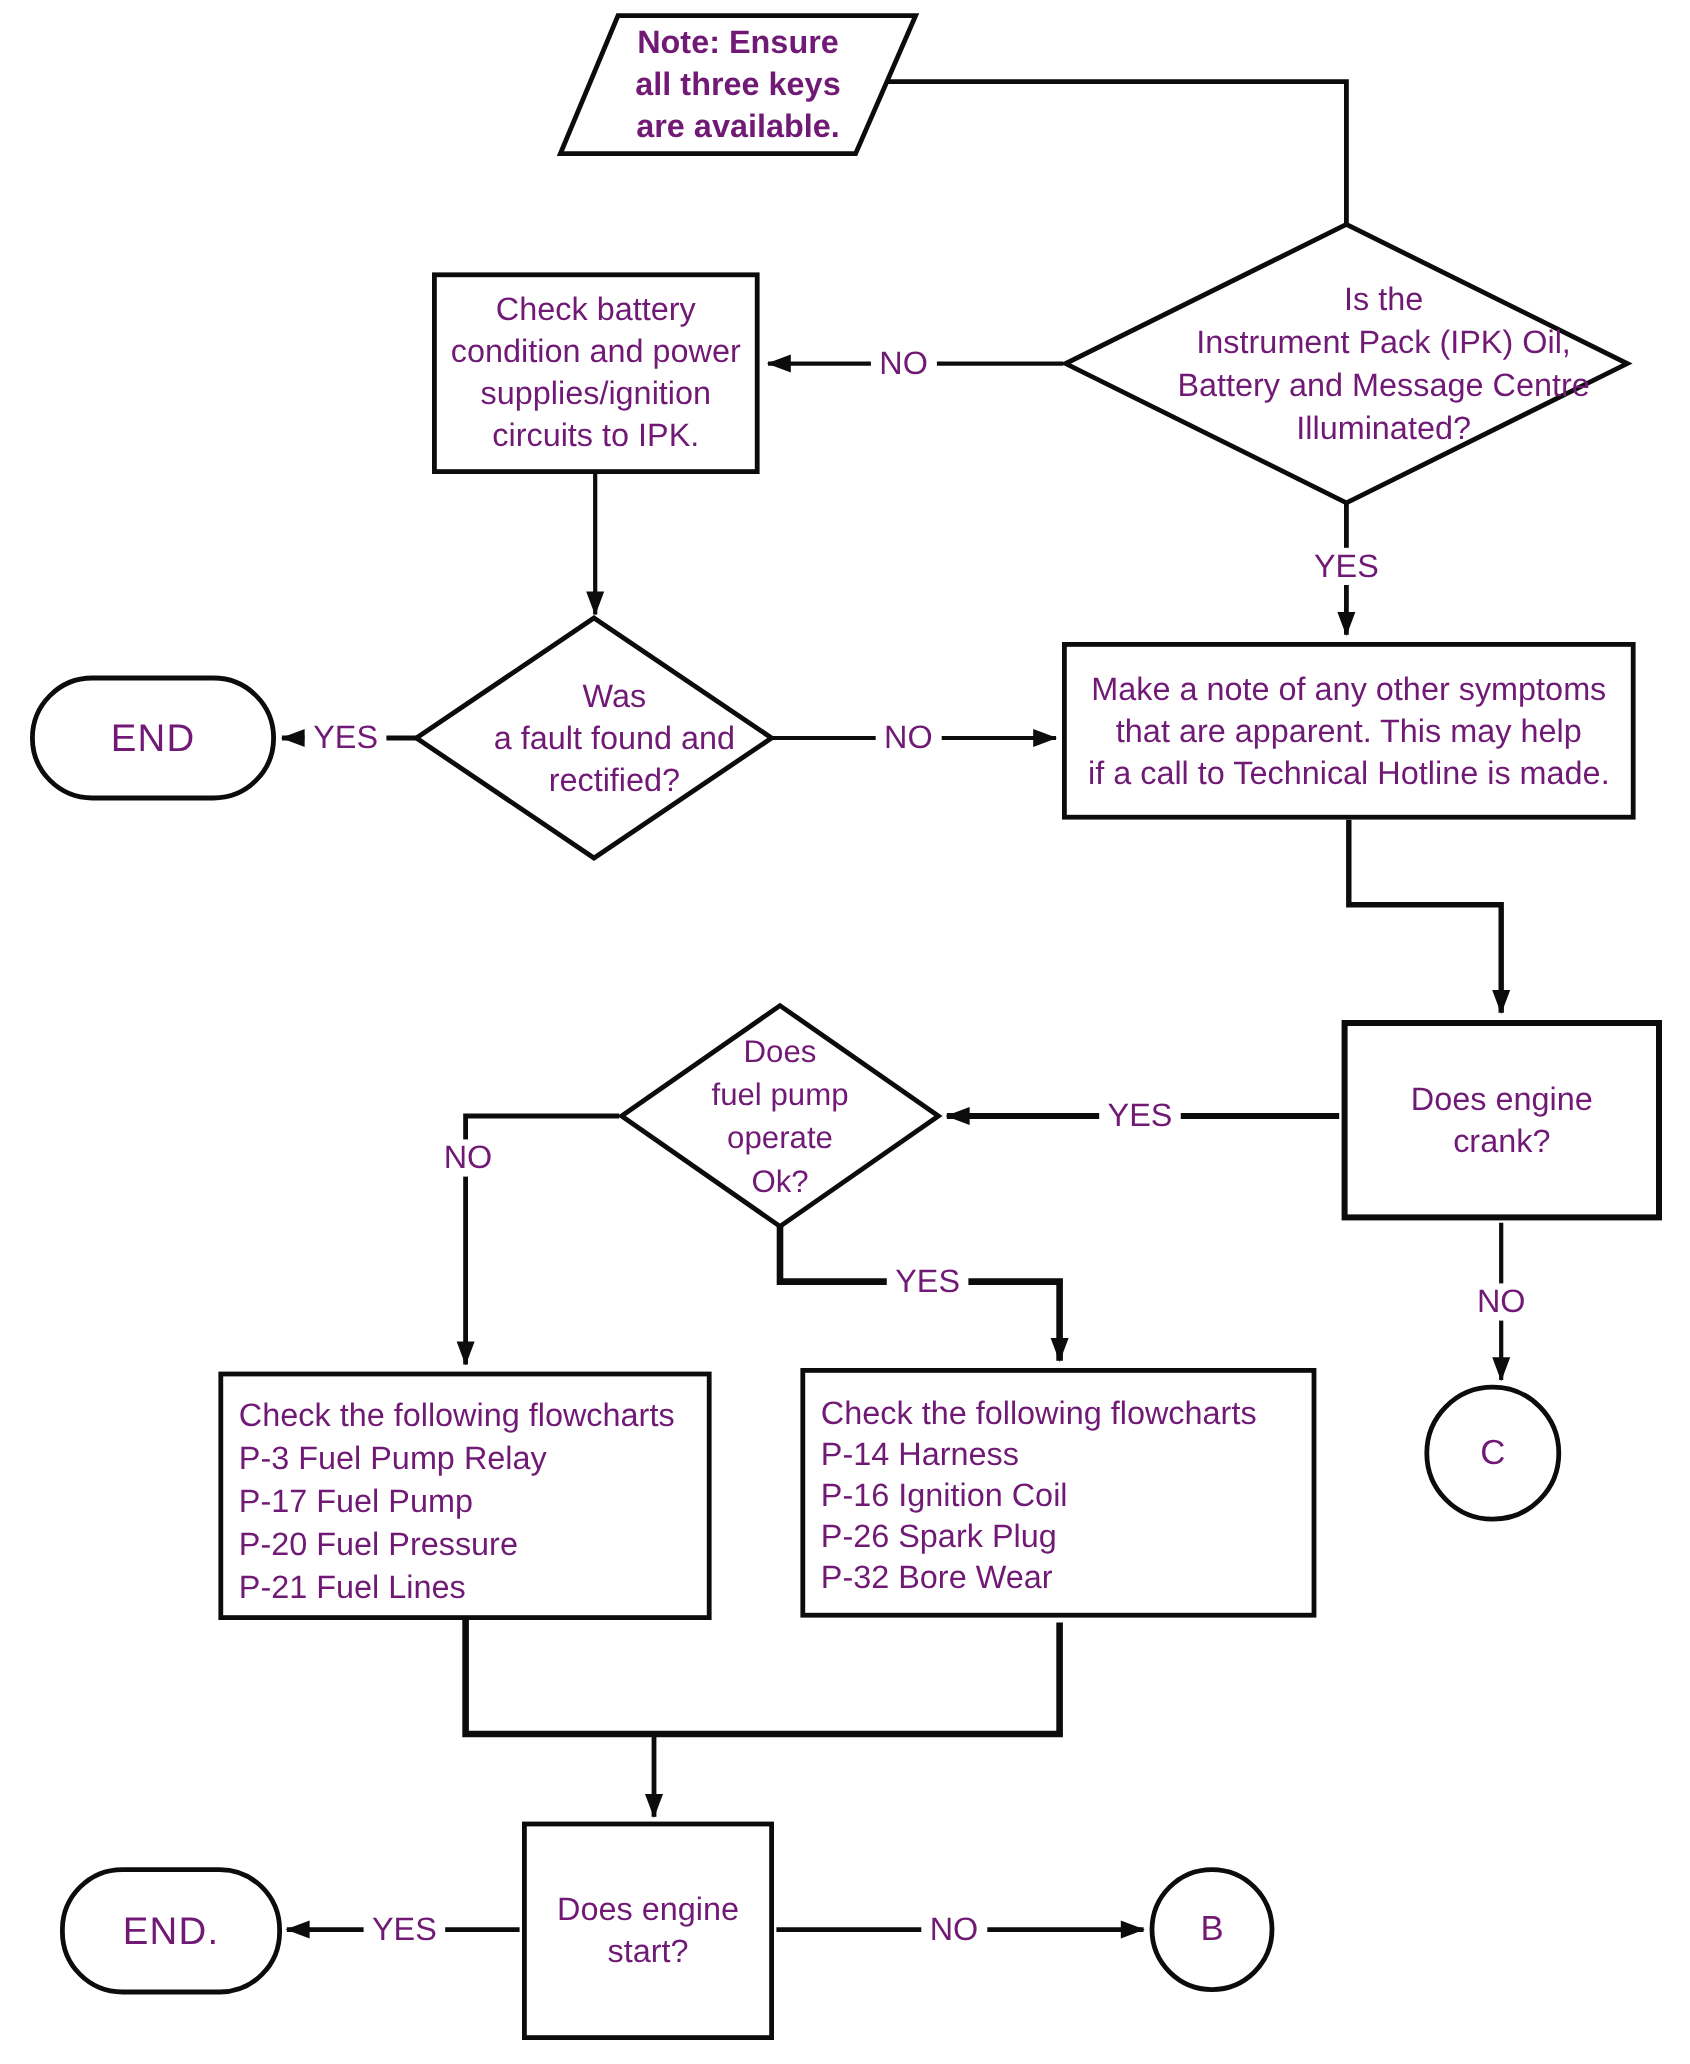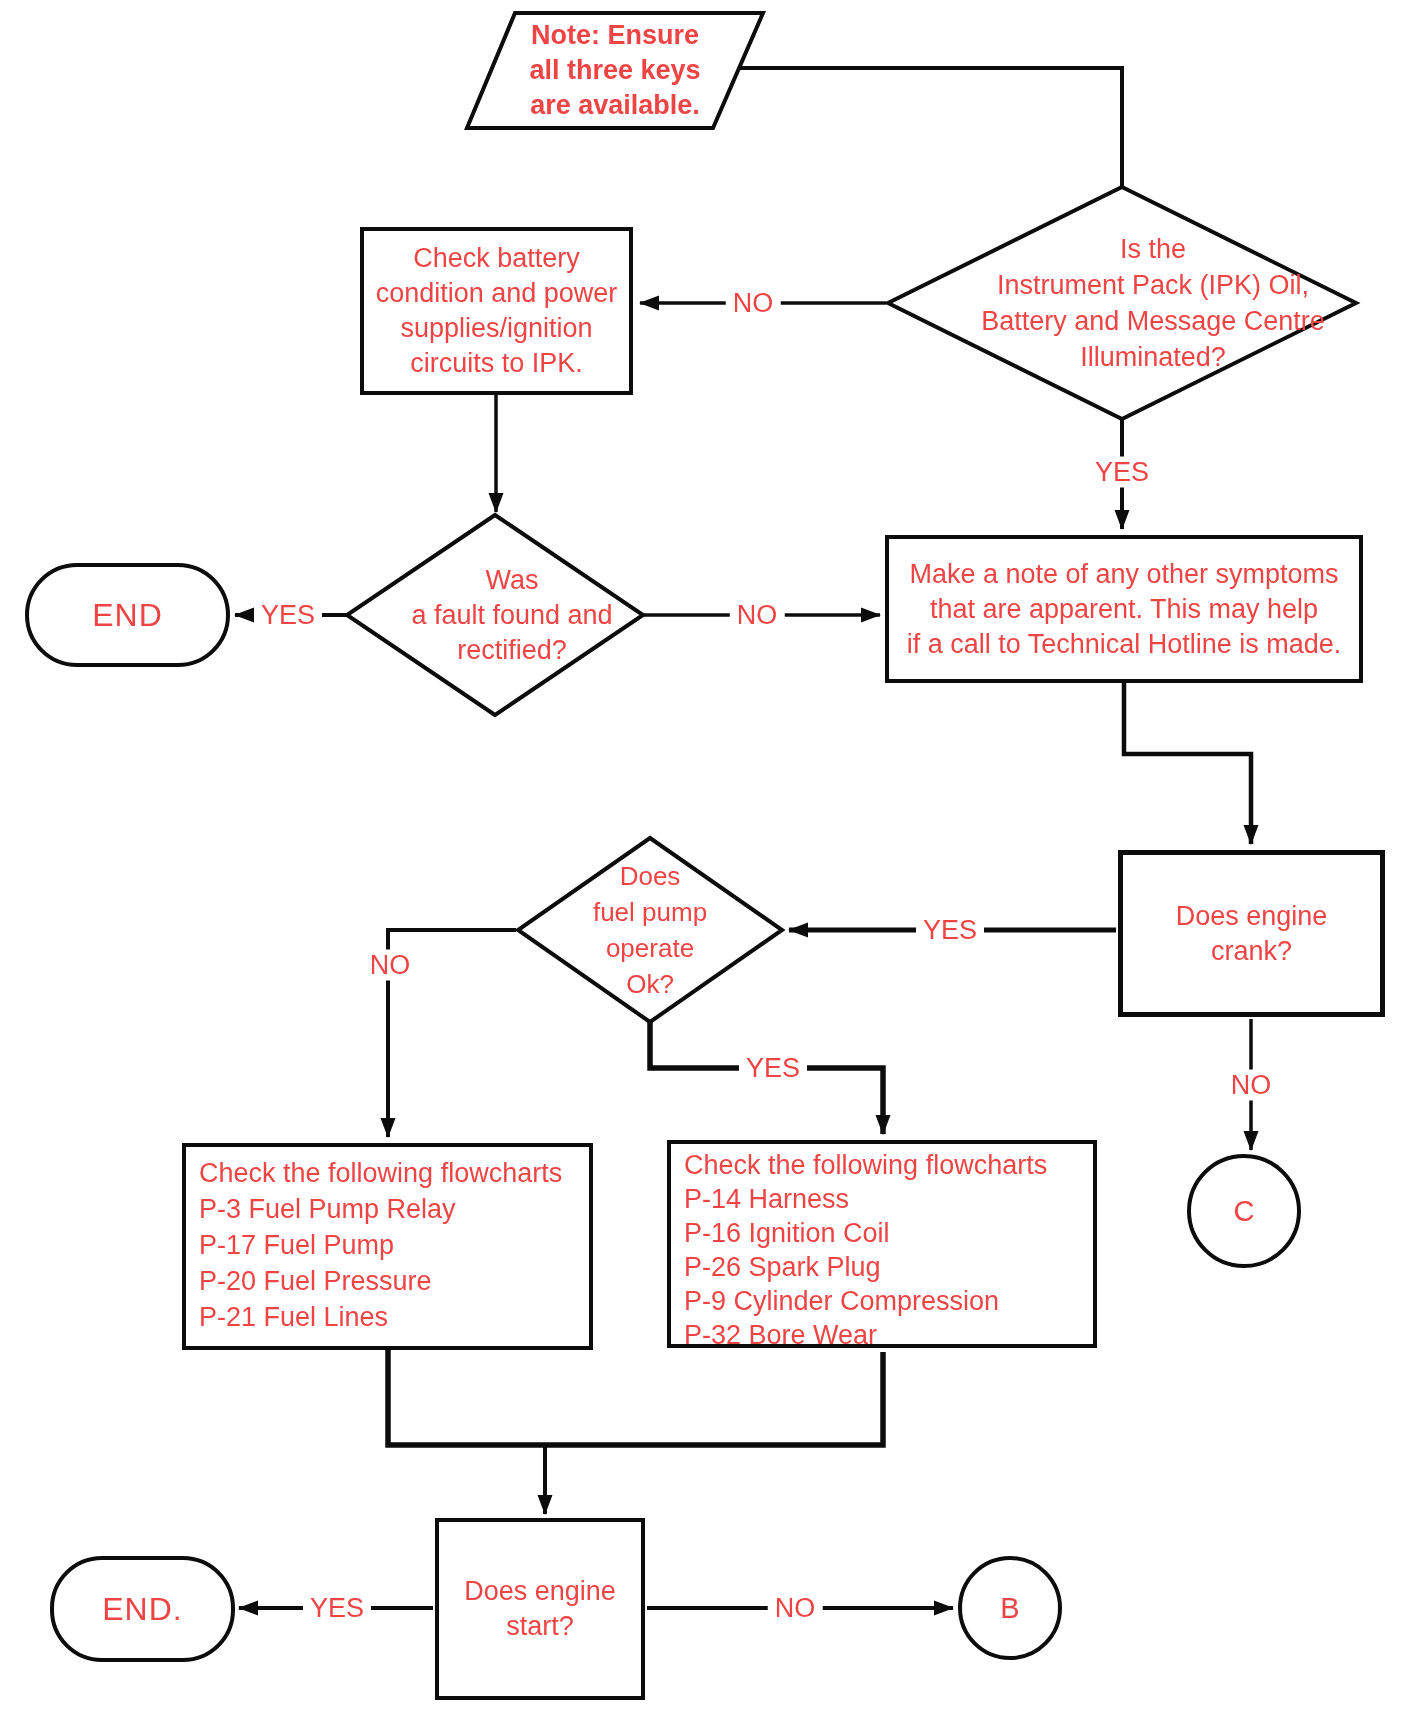--- a/index.html
+++ b/index.html
@@ -2,21 +2,21 @@
 <html><head>
 <meta charset="utf-8">
 <style>
   html, body { margin: 0; padding: 0; background: #ffffff; }
   .canvas {
     position: relative;
     width: 1408px;
     height: 1720px;
     background: #ffffff;
     font-family: "Liberation Sans", sans-serif;
-    color: #ef4444;
+    color: #701a75;
     overflow: hidden;
   }
   svg.connectors {
     position: absolute;
     left: 0; top: 0;
     width: 1408px; height: 1720px;
     z-index: 1;
   }
   .node {
     position: absolute;
@@ -47,21 +47,21 @@
     align-items: center;
     justify-content: center;
     text-align: center;
     font-size: 27px;
     line-height: 35px;
   }
   .bold { font-weight: bold; }
   .left-align {
     align-items: flex-start;
     text-align: left;
-    justify-content: flex-start;
+    justify-content: center;
     padding: 8px 8px 0 13px;
   }
   .lh34 { line-height: 34px; }
   .lh36 { line-height: 36px; }
   .edge-label {
     position: absolute;
     z-index: 3;
     background: #ffffff;
     padding: 0 7px;
     font-size: 27px;
@@ -157,21 +157,20 @@
     <div>P-17 Fuel Pump</div>
     <div>P-20 Fuel Pressure</div>
     <div>P-21 Fuel Lines</div>
   </div>
 
   <div class="node box left-align lh34" style="left:667px; top:1140px; width:430px; height:208px; padding-top:4px;">
     <div>Check the following flowcharts</div>
     <div>P-14 Harness</div>
     <div>P-16 Ignition Coil</div>
     <div>P-26 Spark Plug</div>
-    <div>P-9 Cylinder Compression</div>
     <div>P-32 Bore Wear</div>
   </div>
 
   <div class="node circle" style="left:1187px; top:1154px; width:114px; height:114px;">
     <div>C</div>
   </div>
 
   <div class="node box" style="left:435px; top:1518px; width:210px; height:182px;">
     <div>Does engine</div>
     <div>start?</div>

